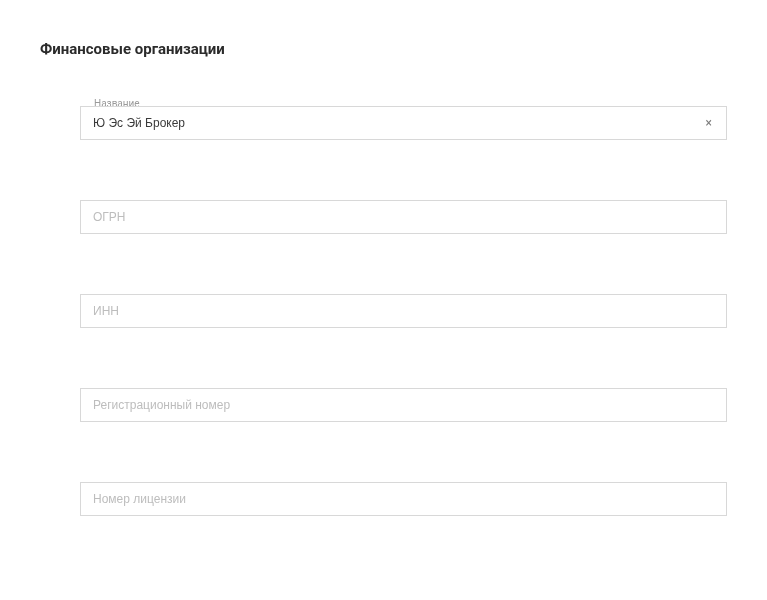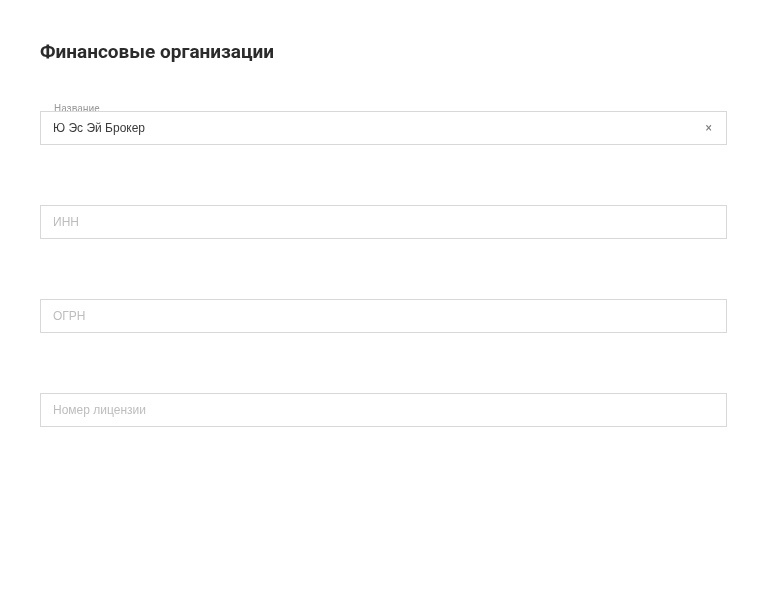--- a/index.html
+++ b/index.html
@@ -16,31 +16,32 @@
     }
     .container {
       padding: 40px 40px 0 40px;
     }
     .tabs {
       display: flex;
       gap: 24px;
       margin-bottom: 48px;
     }
     .tab {
-      font-size: 19px;
+      font-size: 15px;
       font-weight: 700;
       cursor: pointer;
       color: #b0b0b0;
     }
     .tab.active {
       color: #2b2b2b;
     }
     .field-wrap {
       position: relative;
       margin-bottom: 60px;
+      margin-left: 40px;
     }
     .field-wrap:last-child {
       margin-bottom: 0;
     }
     .field {
       position: relative;
       border: 1px solid #d8d8d8;
       border-radius: 0;
       height: 34px;
       display: flex;
@@ -93,30 +94,35 @@
   <div class="field-wrap">
     <span class="floating-label">Название</span>
     <div class="field">
       <input type="text" value="Ю Эс Эй Брокер" style="">
       <span class="clear-btn">×</span>
     </div>
   </div>
 
   <div class="field-wrap">
     <div class="field">
+      <input type="text" placeholder="ОГРН" style="">
+    </div>
+  </div>
+
+  <div class="field-wrap">
+    <div class="field">
       <input type="text" placeholder="ИНН" style="">
     </div>
   </div>
 
   <div class="field-wrap">
     <div class="field">
-      <input type="text" placeholder="ОГРН" style="">
+      <input type="text" placeholder="Регистрационный номер" style="">
     </div>
   </div>
-
 
 
   <div class="field-wrap">
     <div class="field">
       <input type="text" placeholder="Номер лицензии" style="">
     </div>
   </div>
 
 </div>
 

